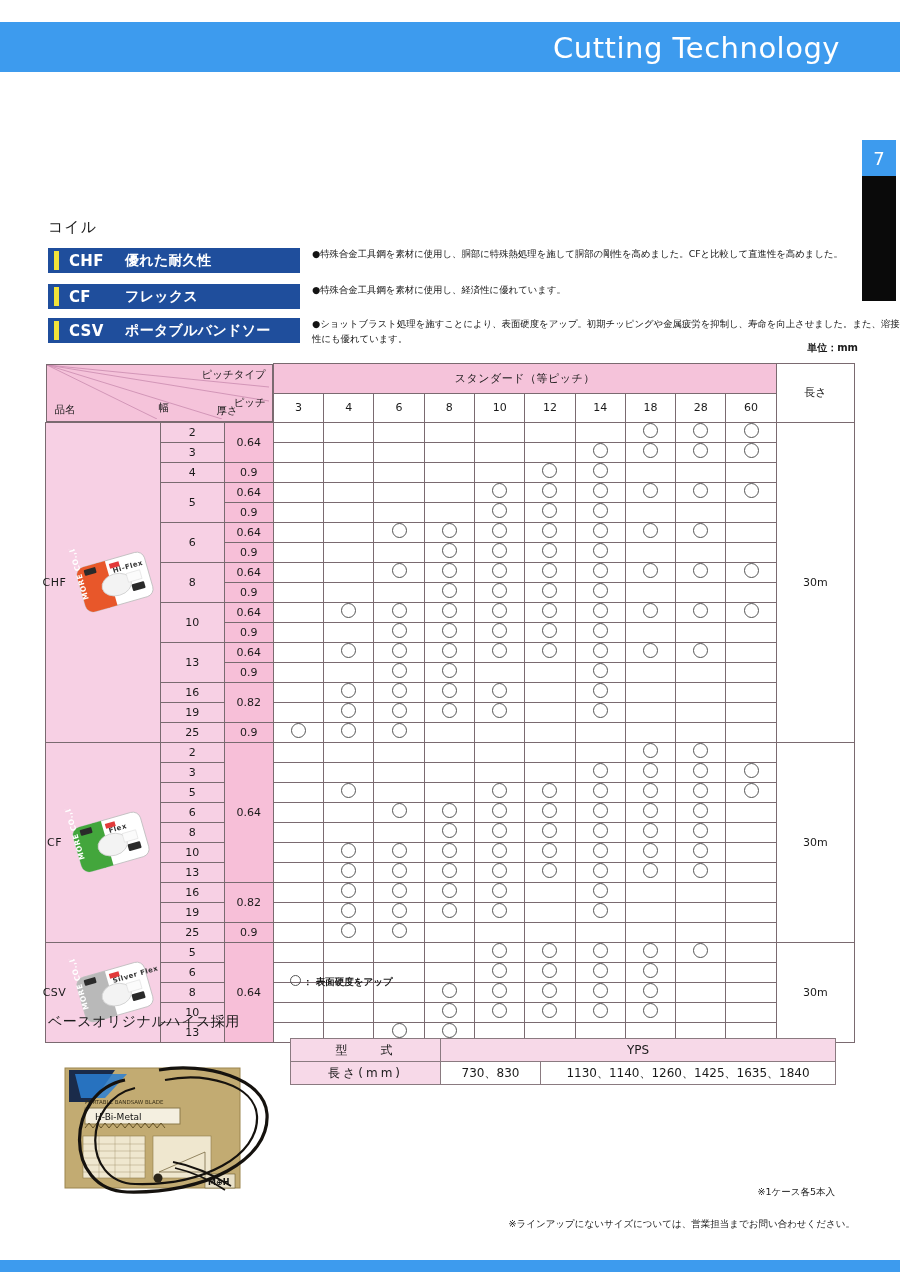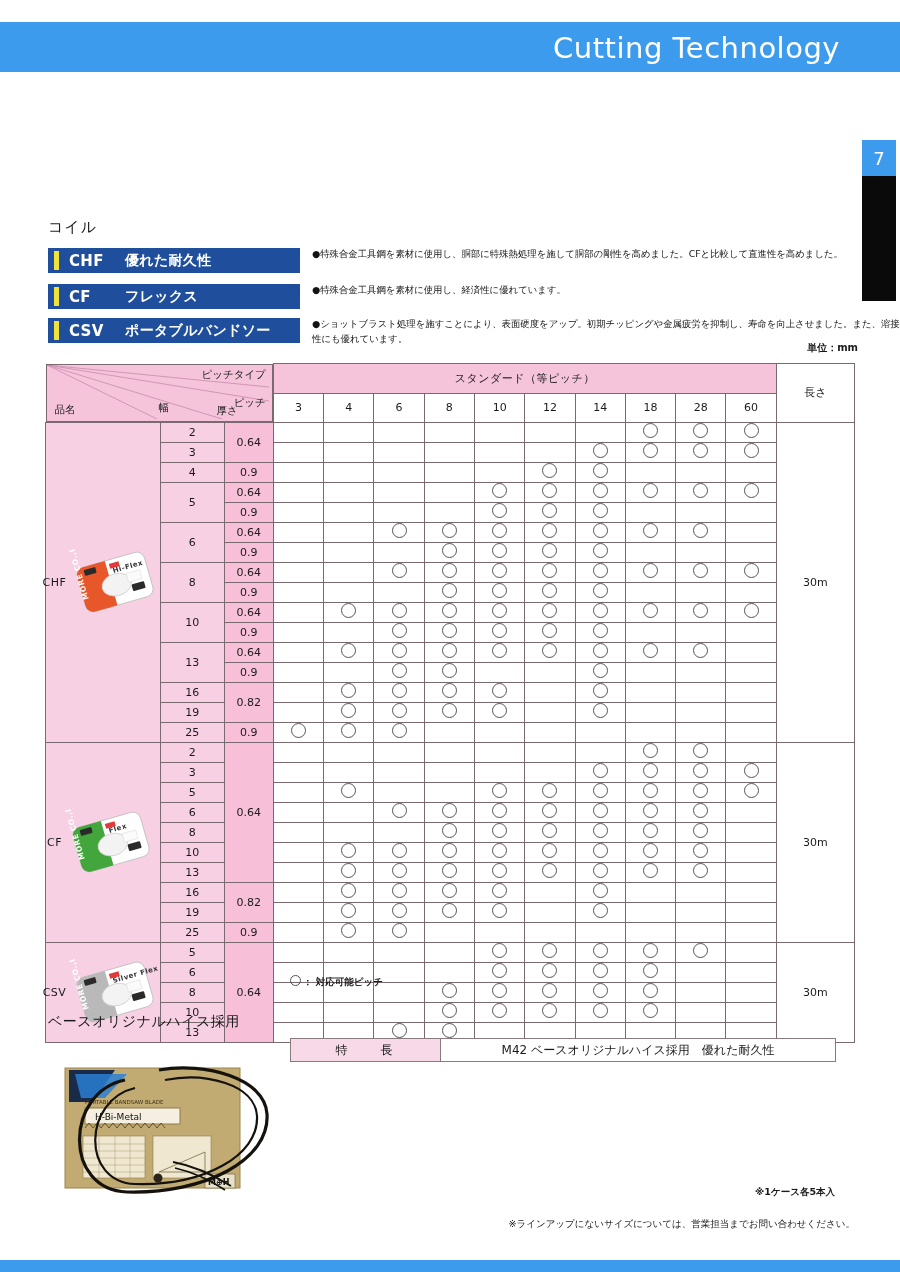--- a/index.html
+++ b/index.html
@@ -102,21 +102,21 @@
     position:absolute;left:55px;top:1040px;width:230px;height:165px;
   }
   .yps-wrap{position:absolute;left:290px;top:1038px;width:545px;}
   table.yps{border-collapse:collapse;width:545px;table-layout:fixed;}
   table.yps td{
     border:1px solid #8a7a80;height:22px;font-size:12px;text-align:center;
     background:#ffffff;padding:0 2px;
   }
   table.yps td.hdc{background:#f7d9e8;letter-spacing:3px;font-size:12px;}
   table.yps td.modelval{background:#f7d9e8;}
-  .case-note{position:absolute;right:0;top:148px;font-size:9.5px;font-weight:bold;}
+  .case-note{position:absolute;right:0;top:148px;font-size:9.5px;font-weight:normal;}
   .footer-note{position:absolute;right:45px;top:1218px;font-size:9.5px;}
 </style>
 </head>
 <body>
 
 <div class="top-bar"></div>
 <div class="top-title">Cutting Technology</div>
 <div class="page-tab">7</div>
 <div class="page-tab-black"></div>
 
@@ -678,21 +678,21 @@
           <td style="height: 19px;"></td>
           <td style="height: 19px;"></td>
           <td style="height: 19px;"></td>
           <td style="height: 19px;"></td>
           <td style="height: 19px;"></td>
         </tr>
       </tbody>
   </table>
 </div>
 
-<div class="legend"><span class="o-mark"></span><span>： 対応可能ピッチ</span></div>
+<div class="legend"><span class="o-mark"></span><span>： 表面硬度をアップ</span></div>
 
 <div class="lower-title">ベースオリジナルハイス採用</div>
 
 <div class="photo-box">
   <svg width="230" height="165" viewBox="0 0 230 165">
     <rect x="10" y="28" width="175" height="120" fill="#c2ab72" stroke="#9c854f"></rect>
     <polygon points="14,30 60,30 38,62 14,62" fill="#1a2b4a"></polygon>
     <polygon points="20,34 72,34 50,58 26,58" fill="#2a7fd4" opacity="0.85"></polygon>
     <rect x="30" y="68" width="95" height="16" fill="#f4efe0" stroke="#8c7a4a"></rect>
     <text x="40" y="80" font-size="9" font-family="DejaVu Sans, sans-serif" fill="#111">H-Bi-Metal</text>
@@ -723,22 +723,27 @@
 
 <div class="yps-wrap">
   <table class="yps">
     <colgroup>
         <col style="width:150px">
         <col style="width:100px">
         <col style="width:295px">
       </colgroup>
     <tbody id="yps-body">
         <tr>
-          <td class="hdc">特　　長</td>
-          <td colspan="2">M42 ベースオリジナルハイス採用　優れた耐久性</td>
+          <td class="hdc">型　　式</td>
+          <td colspan="2" class="modelval">YPS</td>
+        </tr>
+        <tr>
+          <td class="hdc">長さ(mm)</td>
+          <td>730、830</td>
+          <td>1130、1140、1260、1425、1635、1840</td>
         </tr>
       </tbody>
   </table>
   <div class="case-note">※1ケース各5本入</div>
 </div>
 
 <div class="footer-note">※ラインアップにないサイズについては、営業担当までお問い合わせください。</div>
 
 <div class="bottom-bar"></div>
 

